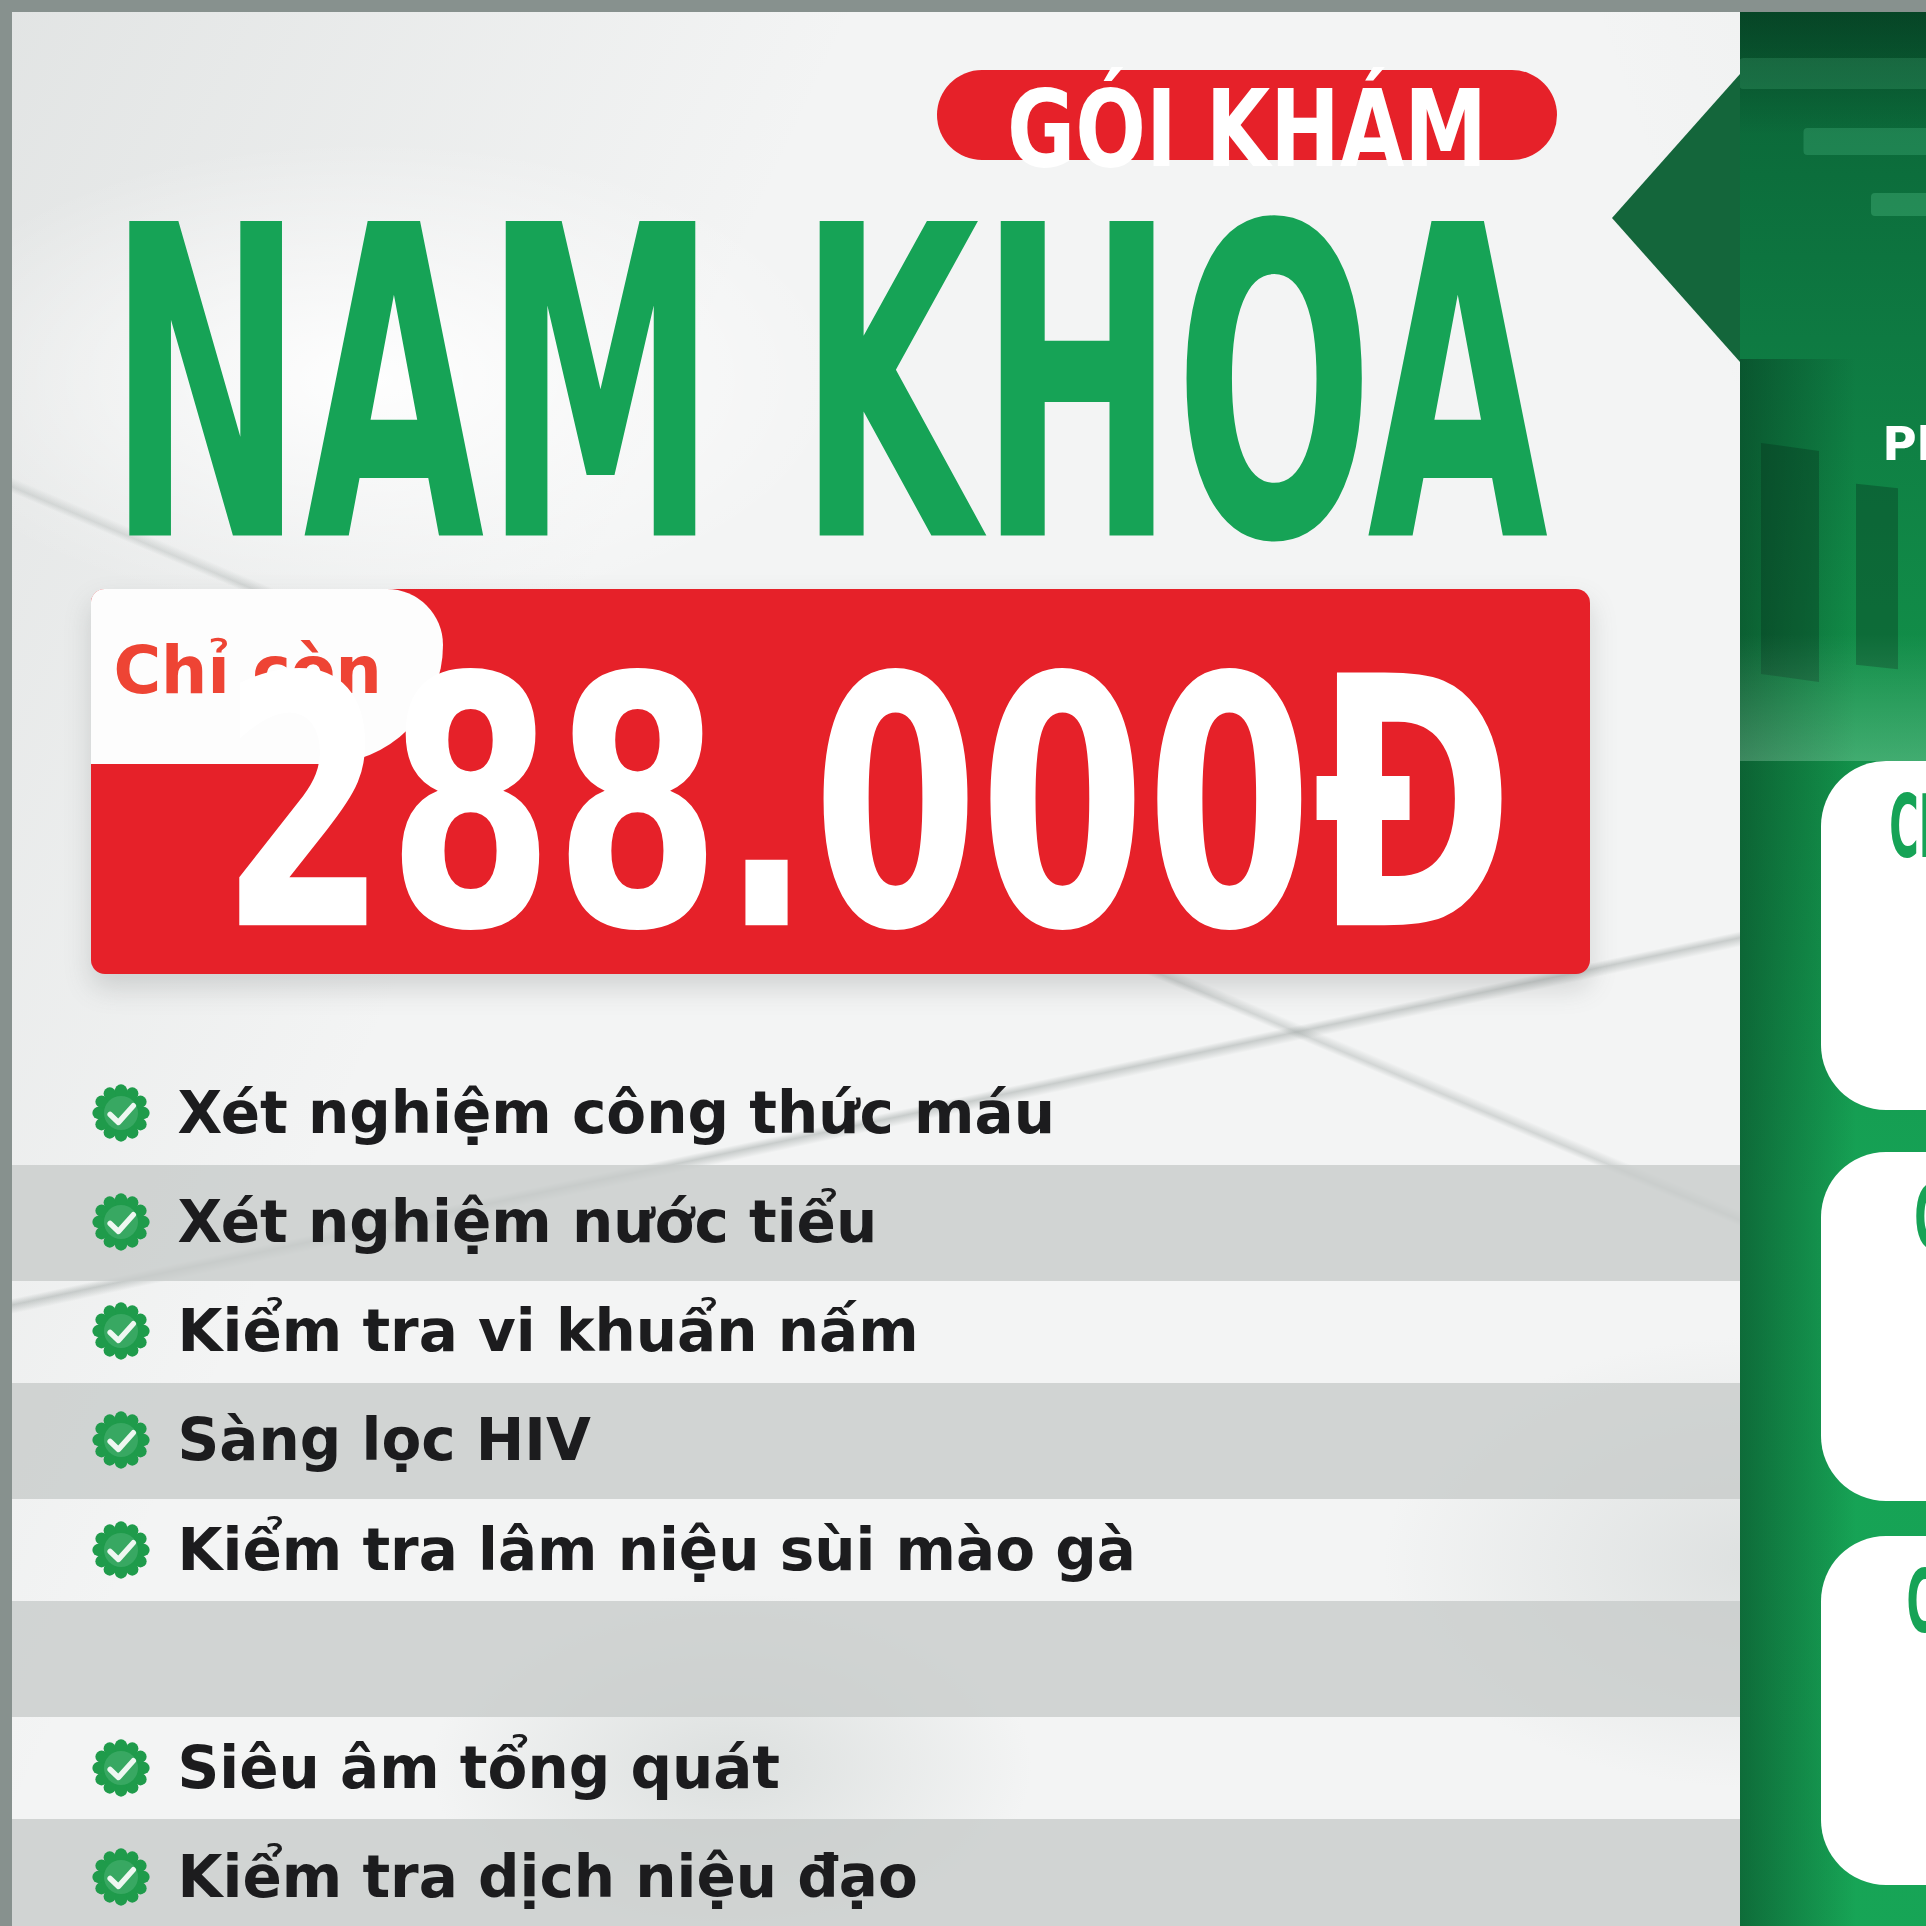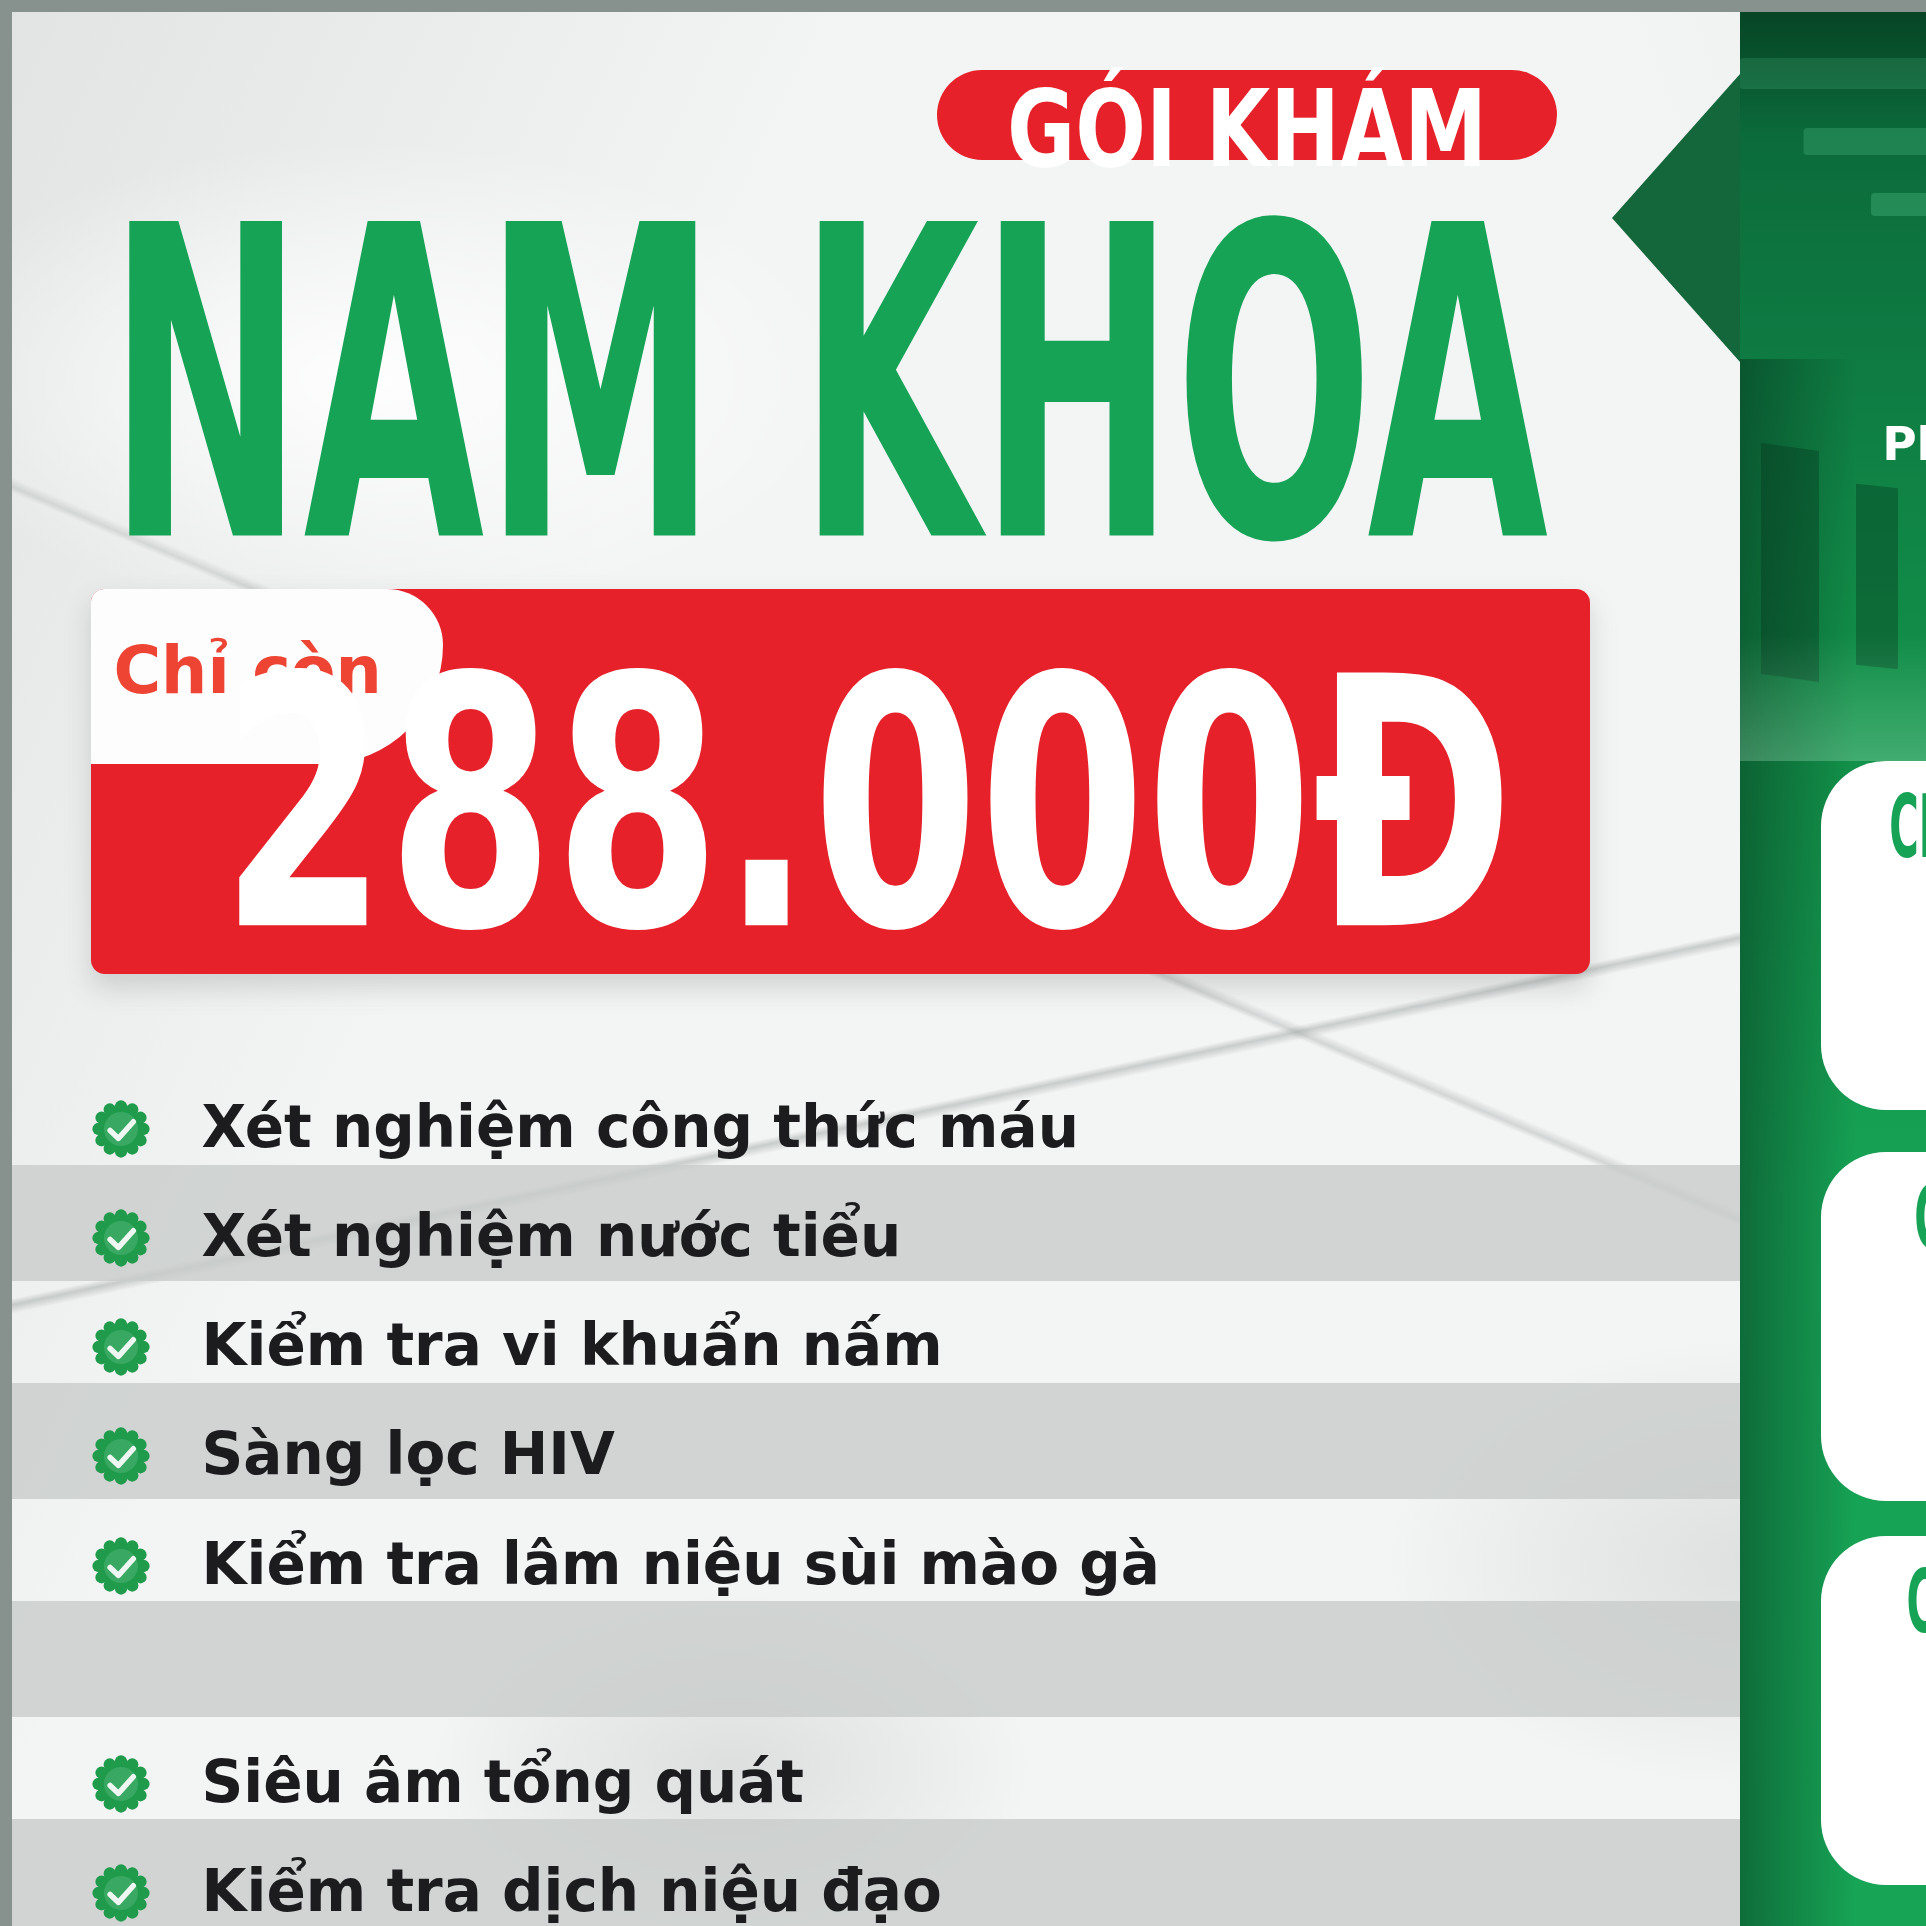--- a/index.html
+++ b/index.html
@@ -37,21 +37,21 @@
   .headline text{fill:var(--green);font-weight:bold;font-family:"DejaVu Sans",sans-serif}
 
   
   .price-banner{position:absolute;left:79px;top:577px;width:1499px;height:385px;background:var(--red);border-radius:14px;box-shadow:0 13.5px 27px rgba(90,96,94,.22)}
   .price-tab{position:absolute;left:0;top:0;width:352px;height:175px;background:#fdfdfd;border-radius:14px 58px 123px 0;display:flex;align-items:center;justify-content:center;padding:16px 65px 27px 27px}
   .price-tab-label{color:var(--accent);font-weight:bold;font-size:65px;line-height:1;white-space:nowrap}
   .price-amount-svg{position:absolute;left:125px;top:84px;width:1302px;height:281px}
   .price-amount-svg text{fill:#fff;font-weight:bold;font-family:"DejaVu Sans",sans-serif}
 
   
-  .service-row{position:absolute;left:80px;height:89px;display:flex;align-items:flex-end;gap:52px;white-space:nowrap}
+  .service-row{position:absolute;left:80px;height:89px;display:flex;align-items:center;gap:28px;white-space:nowrap}
   .seal{width:58px;height:58px;flex:0 0 58px}
   .seal-outer{fill:#1f9b4b}
   .seal-inner{fill:#38a862}
   .seal-check{fill:none;stroke:#eef7f1;stroke-width:15;stroke-linecap:round;stroke-linejoin:round}
   .service-label{font-size:58px;font-weight:bold;color:var(--ink);line-height:1.05}
 
   
   .panel{position:absolute;left:1728px;top:0;width:841px;height:2040px;overflow:hidden;
     background:linear-gradient(180deg,var(--panel-top) 0%,#0e7a42 16%,#129049 34%,#16a255 58%,#17a556 100%)}
   .corridor{position:absolute;inset:0;pointer-events:none}

